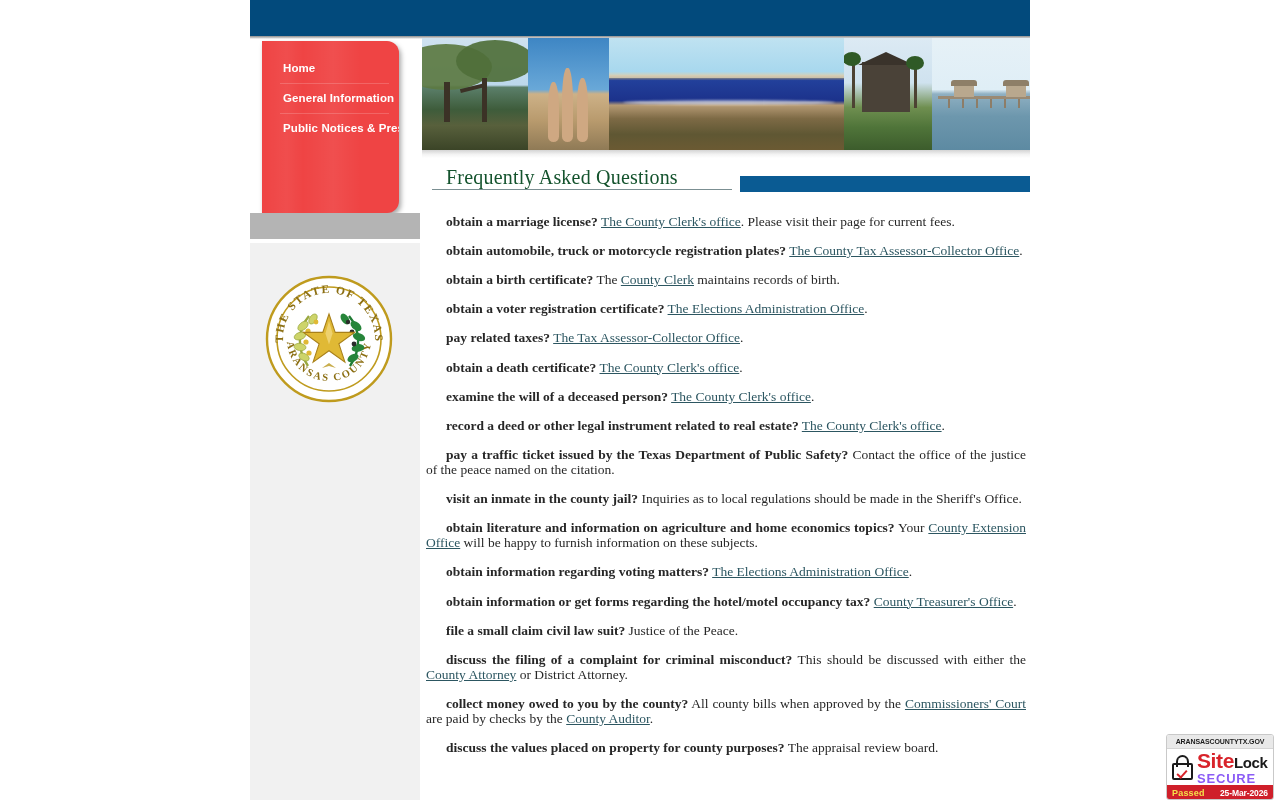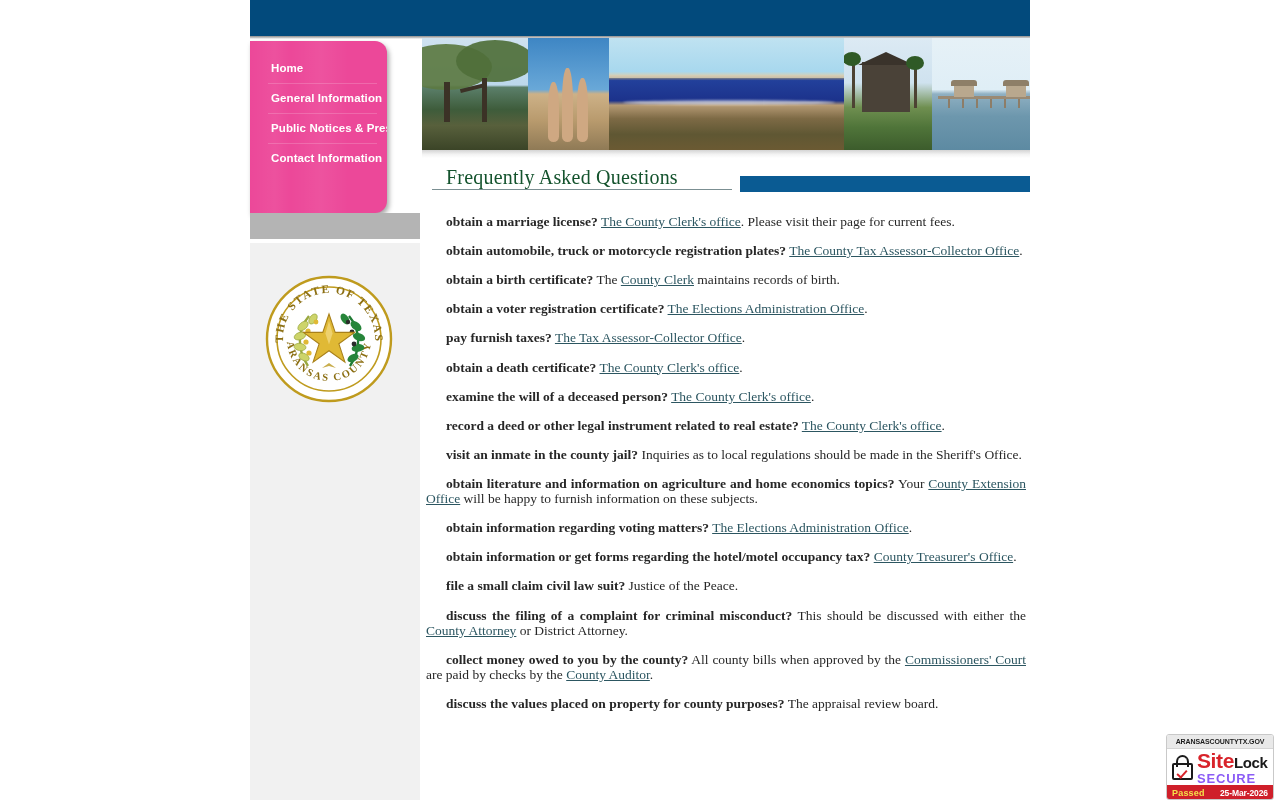--- a/index.html
+++ b/index.html
@@ -45,25 +45,25 @@
   
   .left-col {
     position: absolute;
     left: 0;
     top: 0;
     width: 172px;
     height: 800px;
   }
   .nav-wrap {
     position: absolute;
-    left: 0;
+    left: 12px;
     top: 41px;
     width: 137px;
     height: 172px;
-    background: #ec4899;
+    background: #ef4444;
     border-radius: 0 12px 12px 0;
     box-shadow: 2px 3px 5px rgba(0,0,0,0.35);
     overflow: hidden;
   }
   .nav-wrap::after {
     content: "";
     position: absolute;
     left: 0; top: 0; right: 0; bottom: 0;
     background:
       linear-gradient(to right,
@@ -438,21 +438,20 @@
   <div class="top-band"></div>
   <div class="top-band-shadow"></div>
 
   <div class="left-col">
 
     <div class="nav-wrap">
       <ul class="nav-list">
         <li class="nav-item">Home</li>
         <li class="nav-item">General Information</li>
         <li class="nav-item">Public Notices &amp; Press</li>
-        <li class="nav-item">Contact Information</li>
       </ul>
     </div>
 
     <div class="nav-foot"></div>
     <div class="side-panel">
 
       <svg class="seal" viewBox="0 0 130 130">
         <circle cx="65" cy="65" r="62" fill="#ffffff" stroke="#bf9b1e" stroke-width="2.4"></circle>
         <circle cx="65" cy="65" r="52" fill="#ffffff" stroke="#bf9b1e" stroke-width="1.6"></circle>
         <defs>
@@ -556,24 +555,25 @@
       <div class="title-rule"></div>
       <div class="title-bar"></div>
     </div>
 
     <div class="faq">
       <div id="faq-container">
           <p class="faq-item"><span class="q">obtain a marriage license?</span> <span class="lnk">The County Clerk's office</span><span>. Please visit their page for current fees.</span></p>
           <p class="faq-item"><span class="q">obtain automobile, truck or motorcycle registration plates?</span> <span class="lnk">The County Tax Assessor-Collector Office</span><span>.</span></p>
           <p class="faq-item"><span class="q">obtain a birth certificate?</span> <span>The </span><span class="lnk">County Clerk</span><span> maintains records of birth.</span></p>
           <p class="faq-item"><span class="q">obtain a voter registration certificate?</span> <span class="lnk">The Elections Administration Office</span><span>.</span></p>
-          <p class="faq-item"><span class="q">pay furnish taxes?</span> <span class="lnk">The Tax Assessor-Collector Office</span><span>.</span></p>
+          <p class="faq-item"><span class="q">pay related taxes?</span> <span class="lnk">The Tax Assessor-Collector Office</span><span>.</span></p>
           <p class="faq-item"><span class="q">obtain a death certificate?</span> <span class="lnk">The County Clerk's office</span><span>.</span></p>
           <p class="faq-item"><span class="q">examine the will of a deceased person?</span> <span class="lnk">The County Clerk's office</span><span>.</span></p>
           <p class="faq-item"><span class="q">record a deed or other legal instrument related to real estate?</span> <span class="lnk">The County Clerk's office</span><span>.</span></p>
+          <p class="faq-item"><span class="q">pay a traffic ticket issued by the Texas Department of Public Safety?</span> <span>Contact the office of the justice of the peace named on the citation.</span></p>
           <p class="faq-item"><span class="q">visit an inmate in the county jail?</span> <span>Inquiries as to local regulations should be made in the Sheriff's Office.</span></p>
           <p class="faq-item"><span class="q">obtain literature and information on agriculture and home economics topics?</span> <span>Your </span><span class="lnk">County Extension Office</span><span> will be happy to furnish information on these subjects.</span></p>
           <p class="faq-item"><span class="q">obtain information regarding voting matters?</span> <span class="lnk">The Elections Administration Office</span><span>.</span></p>
           <p class="faq-item"><span class="q">obtain information or get forms regarding the hotel/motel occupancy tax?</span> <span class="lnk">County Treasurer's Office</span><span>.</span></p>
           <p class="faq-item"><span class="q">file a small claim civil law suit?</span> <span>Justice of the Peace.</span></p>
           <p class="faq-item"><span class="q">discuss the filing of a complaint for criminal misconduct?</span> <span>This should be discussed with either the </span><span class="lnk">County Attorney</span><span> or District Attorney.</span></p>
           <p class="faq-item"><span class="q">collect money owed to you by the county?</span> <span>All county bills when approved by the </span><span class="lnk">Commissioners' Court</span><span> are paid by checks by the </span><span class="lnk">County Auditor</span><span>.</span></p>
           <p class="faq-item"><span class="q">discuss the values placed on property for county purposes?</span> <span>The appraisal review board.</span></p>
         </div>
     </div>

